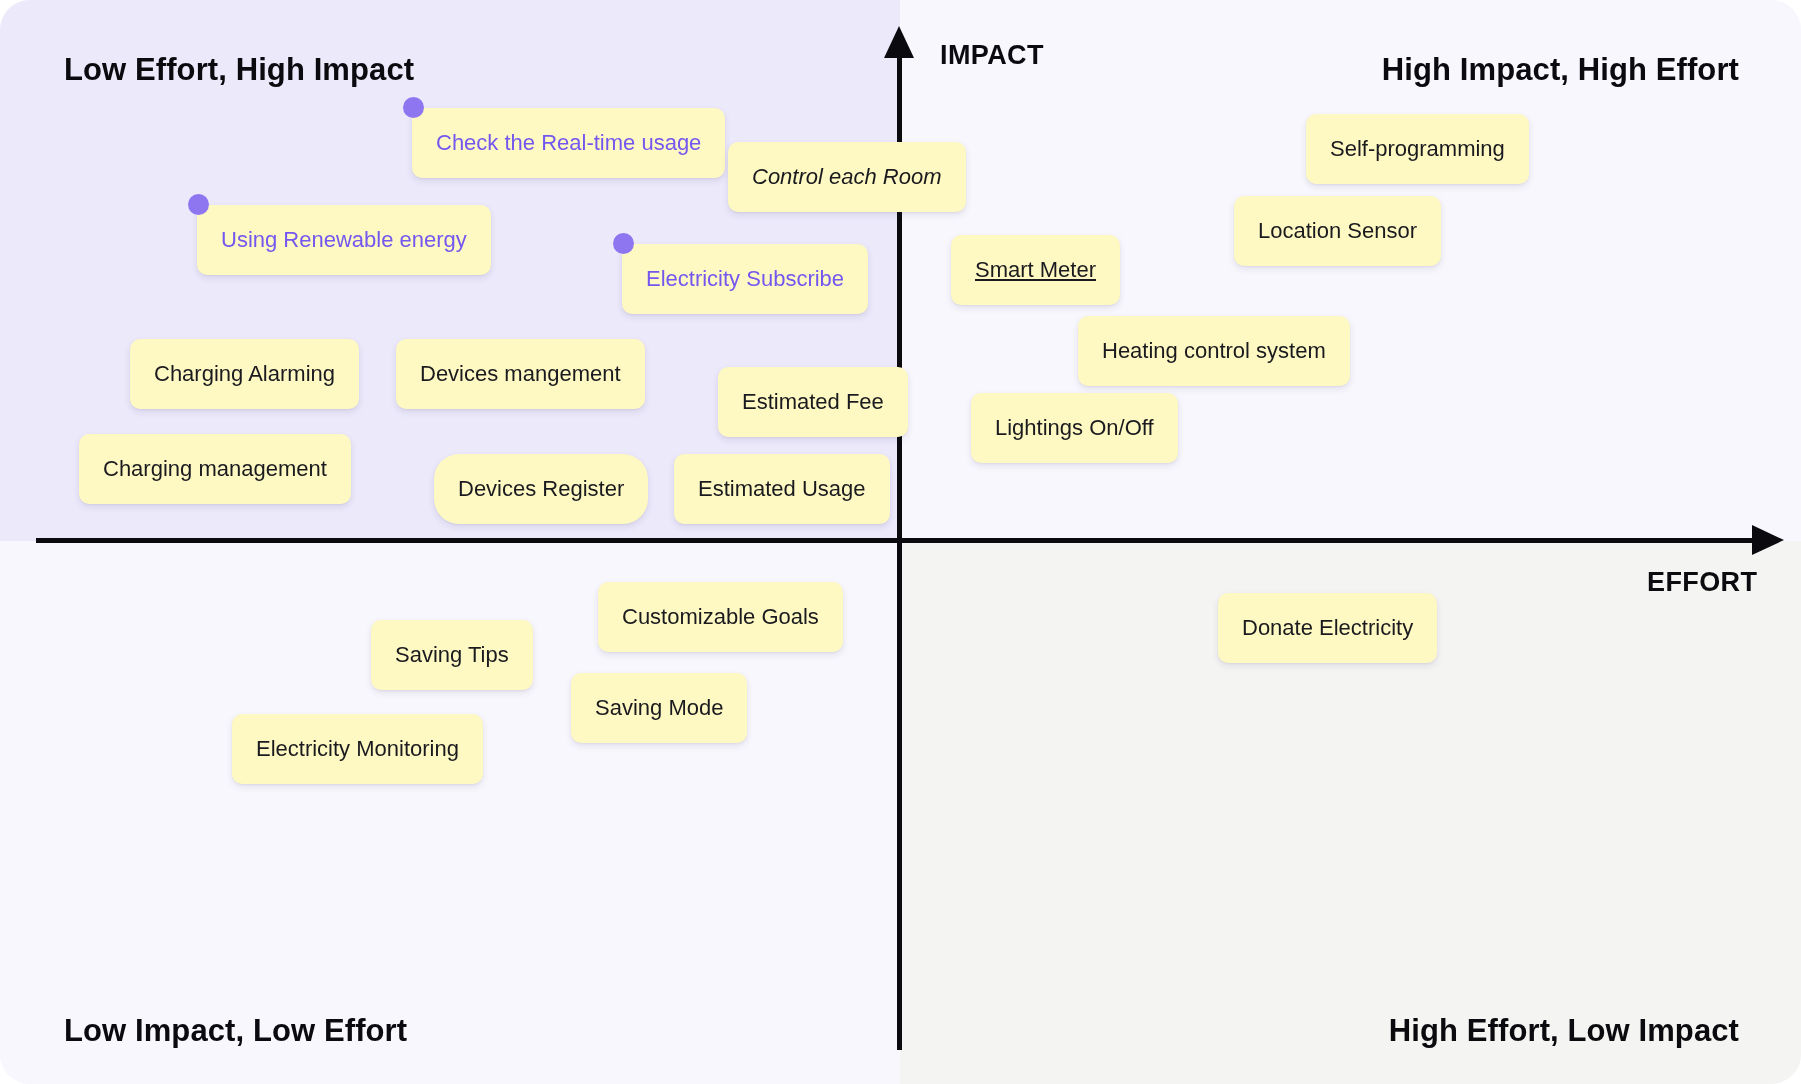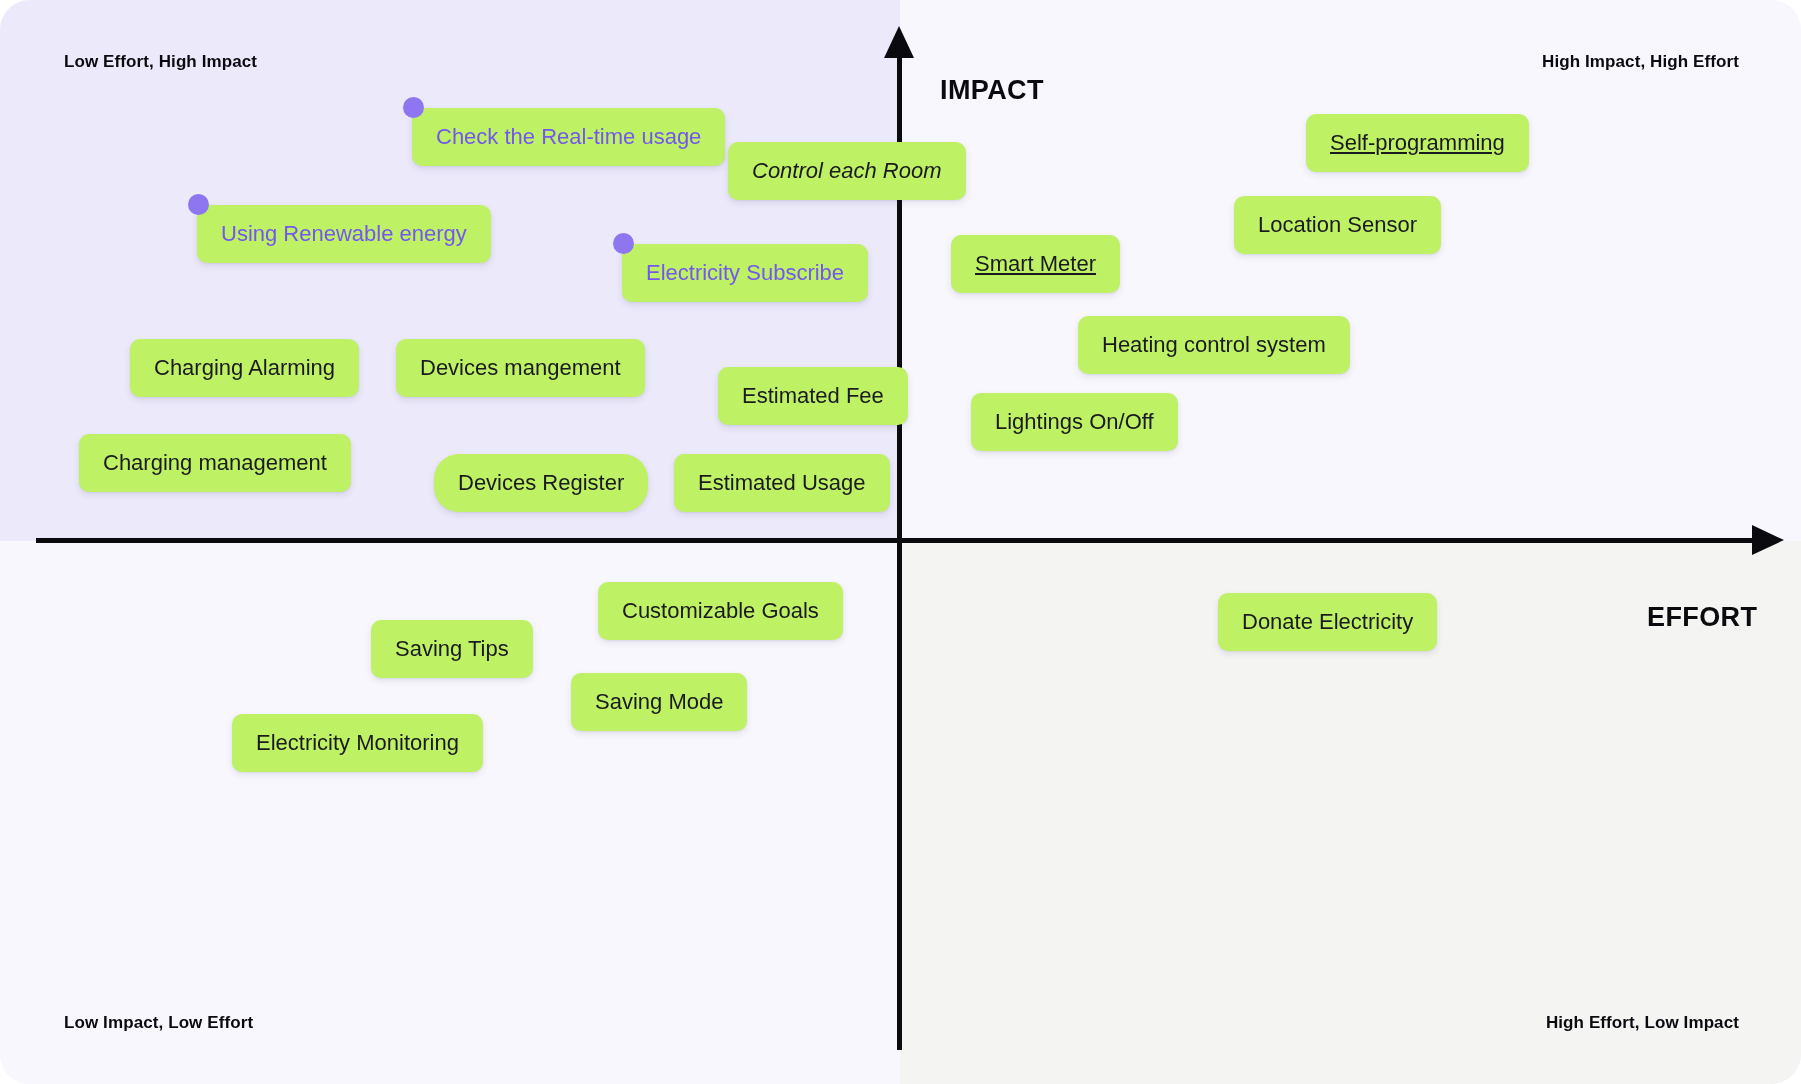--- a/index.html
+++ b/index.html
@@ -68,54 +68,53 @@
   }
 
   
   .axis-label {
     position: absolute;
     font-weight: bold;
     font-size: 27px;
     letter-spacing: 0.4px;
     color: #0b0b0f;
     white-space: nowrap;
-    margin-top: 35px;
   }
   .label-impact { left: 940px; top: 40px; }
   .label-effort { left: 1647px; top: 567px; }
 
   
   .quad-title {
     position: absolute;
     font-weight: bold;
-    font-size: 17px;
+    font-size: 31px;
     color: #0b0b0f;
     white-space: nowrap;
     letter-spacing: 0.1px;
   }
   .qt-tl { left: 64px;  top: 52px; }
   .qt-tr { right: 62px; top: 52px; text-align: right; }
   .qt-bl { left: 64px;  top: 1013px; }
   .qt-br { right: 62px; top: 1013px; text-align: center; }
 
   
   .card {
     position: absolute;
     display: flex;
     align-items: center;
     justify-content: center;
     box-sizing: border-box;
-    background: #bef264;
+    background: #fef9c3;
     border-radius: 10px;
     box-shadow: 0 3px 7px rgba(40, 30, 80, 0.10), 0 1px 2px rgba(40, 30, 80, 0.06);
     font-size: 22px;
     line-height: 1;
     color: #1a1a1f;
     padding: 8px 24px;
-    height: 58px;
+    height: 70px;
     white-space: nowrap;
   }
   .card.purple {
     color: #7357ef;
   }
   .card .dot {
     position: absolute;
     left: -9px;
     top: -11px;
     width: 21px;
@@ -186,21 +185,21 @@
       </div>
       <div class="card" style="left: 1039px; top: 316px; margin-left: 39px;">
         <span>Heating control system</span>
       </div>
       <div class="card" style="left: 971px; top: 393px;">
         <span>Lightings On/Off</span>
       </div>
       <div class="card" style="left: 1234px; top: 196px;">
         <span>Location Sensor</span>
       </div>
-      <div class="card" style="left: 1306px; top: 114px; text-decoration: underline;">
+      <div class="card" style="left: 1306px; top: 114px;">
         <span>Self-programming</span>
       </div>
       <div class="card" style="left: 598px; top: 582px;">
         <span>Customizable Goals</span>
       </div>
       <div class="card" style="left: 371px; top: 620px; text-align: center;">
         <span>Saving Tips</span>
       </div>
       <div class="card" style="left: 571px; top: 673px;">
         <span>Saving Mode</span>

